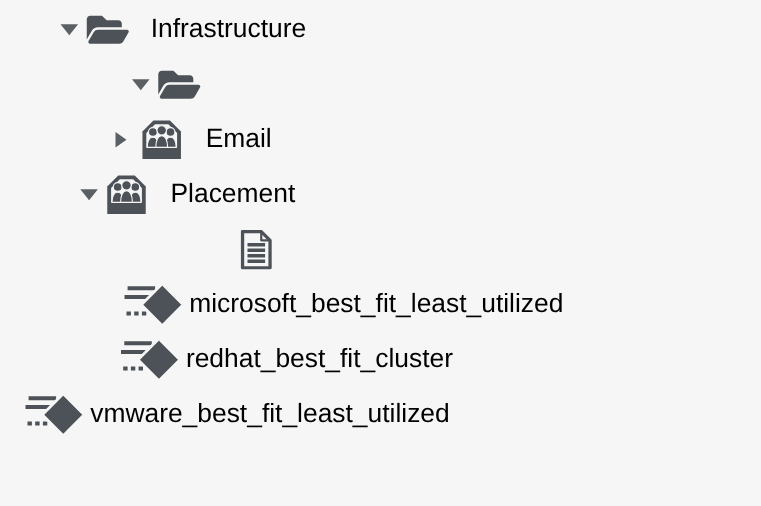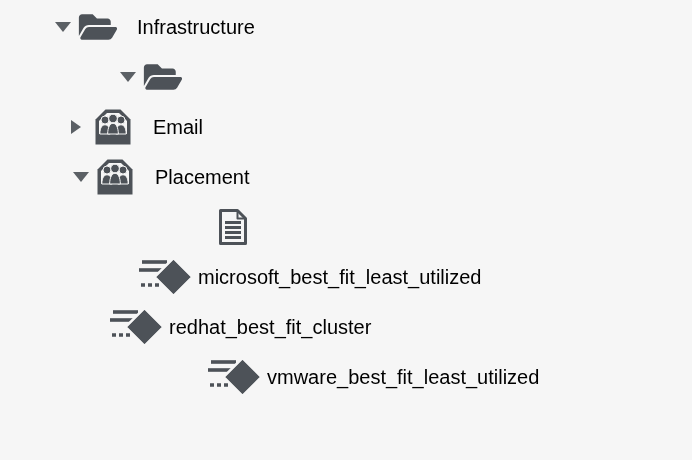--- a/index.html
+++ b/index.html
@@ -46,21 +46,21 @@
   .iconbox {
     width: 59px;
     flex: none;
     display: flex;
     align-items: center;
   }
   .iconbox svg { display: block; }
   .iconbox svg[data-icon="instance-document"] { margin-left: 10px; }
   .iconbox svg[data-icon="method-diamond"]    { margin-left: 0px; }
   .label {
-    font-size: 20px;
+    font-size: 24px;
     color: #000000;
     white-space: nowrap;
     letter-spacing: 0px;
   }
 </style>
 </head>
 <body>
 
 <div id="tree">
     <div class="row" style="padding-left: 55px;">
@@ -73,21 +73,21 @@
     <span class="label">Infrastructure</span>
   </div>
     <div class="row" style="padding-left: 120px;">
     <span class="caret caret-down"></span>
     <span class="iconbox">
         <svg data-icon="folder-open" width="40" height="34" viewBox="0 0 576 512">
     <path fill="#4d5258" d="M572.694 292.093L500.27 416.248A63.997 63.997 0 0 1 444.989 448H45.025c-18.523 0-30.064-20.093-20.731-36.093l72.424-124.155A64 64 0 0 1 152 256h399.964c18.523 0 30.064 20.093 20.73 36.093zM152 224h328v-48c0-26.51-21.49-48-48-48H272l-64-64H48C21.49 64 0 85.49 0 112v278.046l69.077-118.418C86.214 242.25 118.112 224 152 224z"></path>
   </svg>
       </span>
   </div>
-    <div class="row" style="padding-left: 71px;">
+    <div class="row" style="padding-left: 105px;">
     <span class="caret caret-right"></span>
     <span class="iconbox">
         <svg data-icon="class-group" width="38" height="38" viewBox="0 0 38 38">
     <path fill="#4d5258" d="M1.5 11.5 L11.5 1.5 H26.5 L36.5 11.5 V36.5 H1.5 Z"></path>
     <path fill="#f6f6f6" d="M5 13 L13 5 H25 L33 13 V26 H5 Z"></path>
     <g fill="#4d5258" stroke="#f6f6f6" stroke-width="1">
       <circle cx="11" cy="12" r="4"></circle>
       <path d="M5.8 26 C6 19.5 8 16.8 11 16.8 C14 16.8 16 19.5 16.2 26 Z"></path>
       <circle cx="27" cy="12" r="4"></circle>
       <path d="M21.8 26 C22 19.5 24 16.8 27 16.8 C30 16.8 32 19.5 32.2 26 Z"></path>
@@ -124,21 +124,21 @@
     <path d="M19.5 1.5 V9.5 H27.5" fill="none" stroke="#4d5258" stroke-width="2" stroke-linejoin="round"></path>
     <g stroke="#4d5258" stroke-width="3">
       <path d="M7 13.5 H23"></path>
       <path d="M7 18.5 H23"></path>
       <path d="M7 23.5 H23"></path>
       <path d="M7 28.5 H23"></path>
     </g>
   </svg>
       </span>
   </div>
-    <div class="row" style="padding-left: 116px;">
+    <div class="row" style="padding-left: 90px;">
     <span class="caret caret-none"></span>
     <span class="iconbox">
         <svg data-icon="method-diamond" width="56" height="42" viewBox="0 0 56 42">
     <g stroke="#4d5258" stroke-width="3.6">
       <path d="M3 6 H28"></path>
       <path d="M0 14 H23"></path>
       <path d="M2 29 H20" stroke-dasharray="4 3"></path>
     </g>
     <path d="M34.5 2 L53.5 21 L34.5 40 L15.5 21 Z" fill="#4d5258" stroke="#f6f6f6" stroke-width="2.5"></path>
     <path d="M34.5 4.5 L51 21 L34.5 37.5 L18 21 Z" fill="#4d5258"></path>
@@ -154,21 +154,21 @@
       <path d="M3 6 H28"></path>
       <path d="M0 14 H23"></path>
       <path d="M2 29 H20" stroke-dasharray="4 3"></path>
     </g>
     <path d="M34.5 2 L53.5 21 L34.5 40 L15.5 21 Z" fill="#4d5258" stroke="#f6f6f6" stroke-width="2.5"></path>
     <path d="M34.5 4.5 L51 21 L34.5 37.5 L18 21 Z" fill="#4d5258"></path>
   </svg>
       </span>
     <span class="label">redhat_best_fit_cluster</span>
   </div>
-    <div class="row" style="padding-left: 185px;">
+    <div class="row" style="">
     <span class="caret caret-none"></span>
     <span class="iconbox">
         <svg data-icon="method-diamond" width="56" height="42" viewBox="0 0 56 42">
     <g stroke="#4d5258" stroke-width="3.6">
       <path d="M3 6 H28"></path>
       <path d="M0 14 H23"></path>
       <path d="M2 29 H20" stroke-dasharray="4 3"></path>
     </g>
     <path d="M34.5 2 L53.5 21 L34.5 40 L15.5 21 Z" fill="#4d5258" stroke="#f6f6f6" stroke-width="2.5"></path>
     <path d="M34.5 4.5 L51 21 L34.5 37.5 L18 21 Z" fill="#4d5258"></path>

